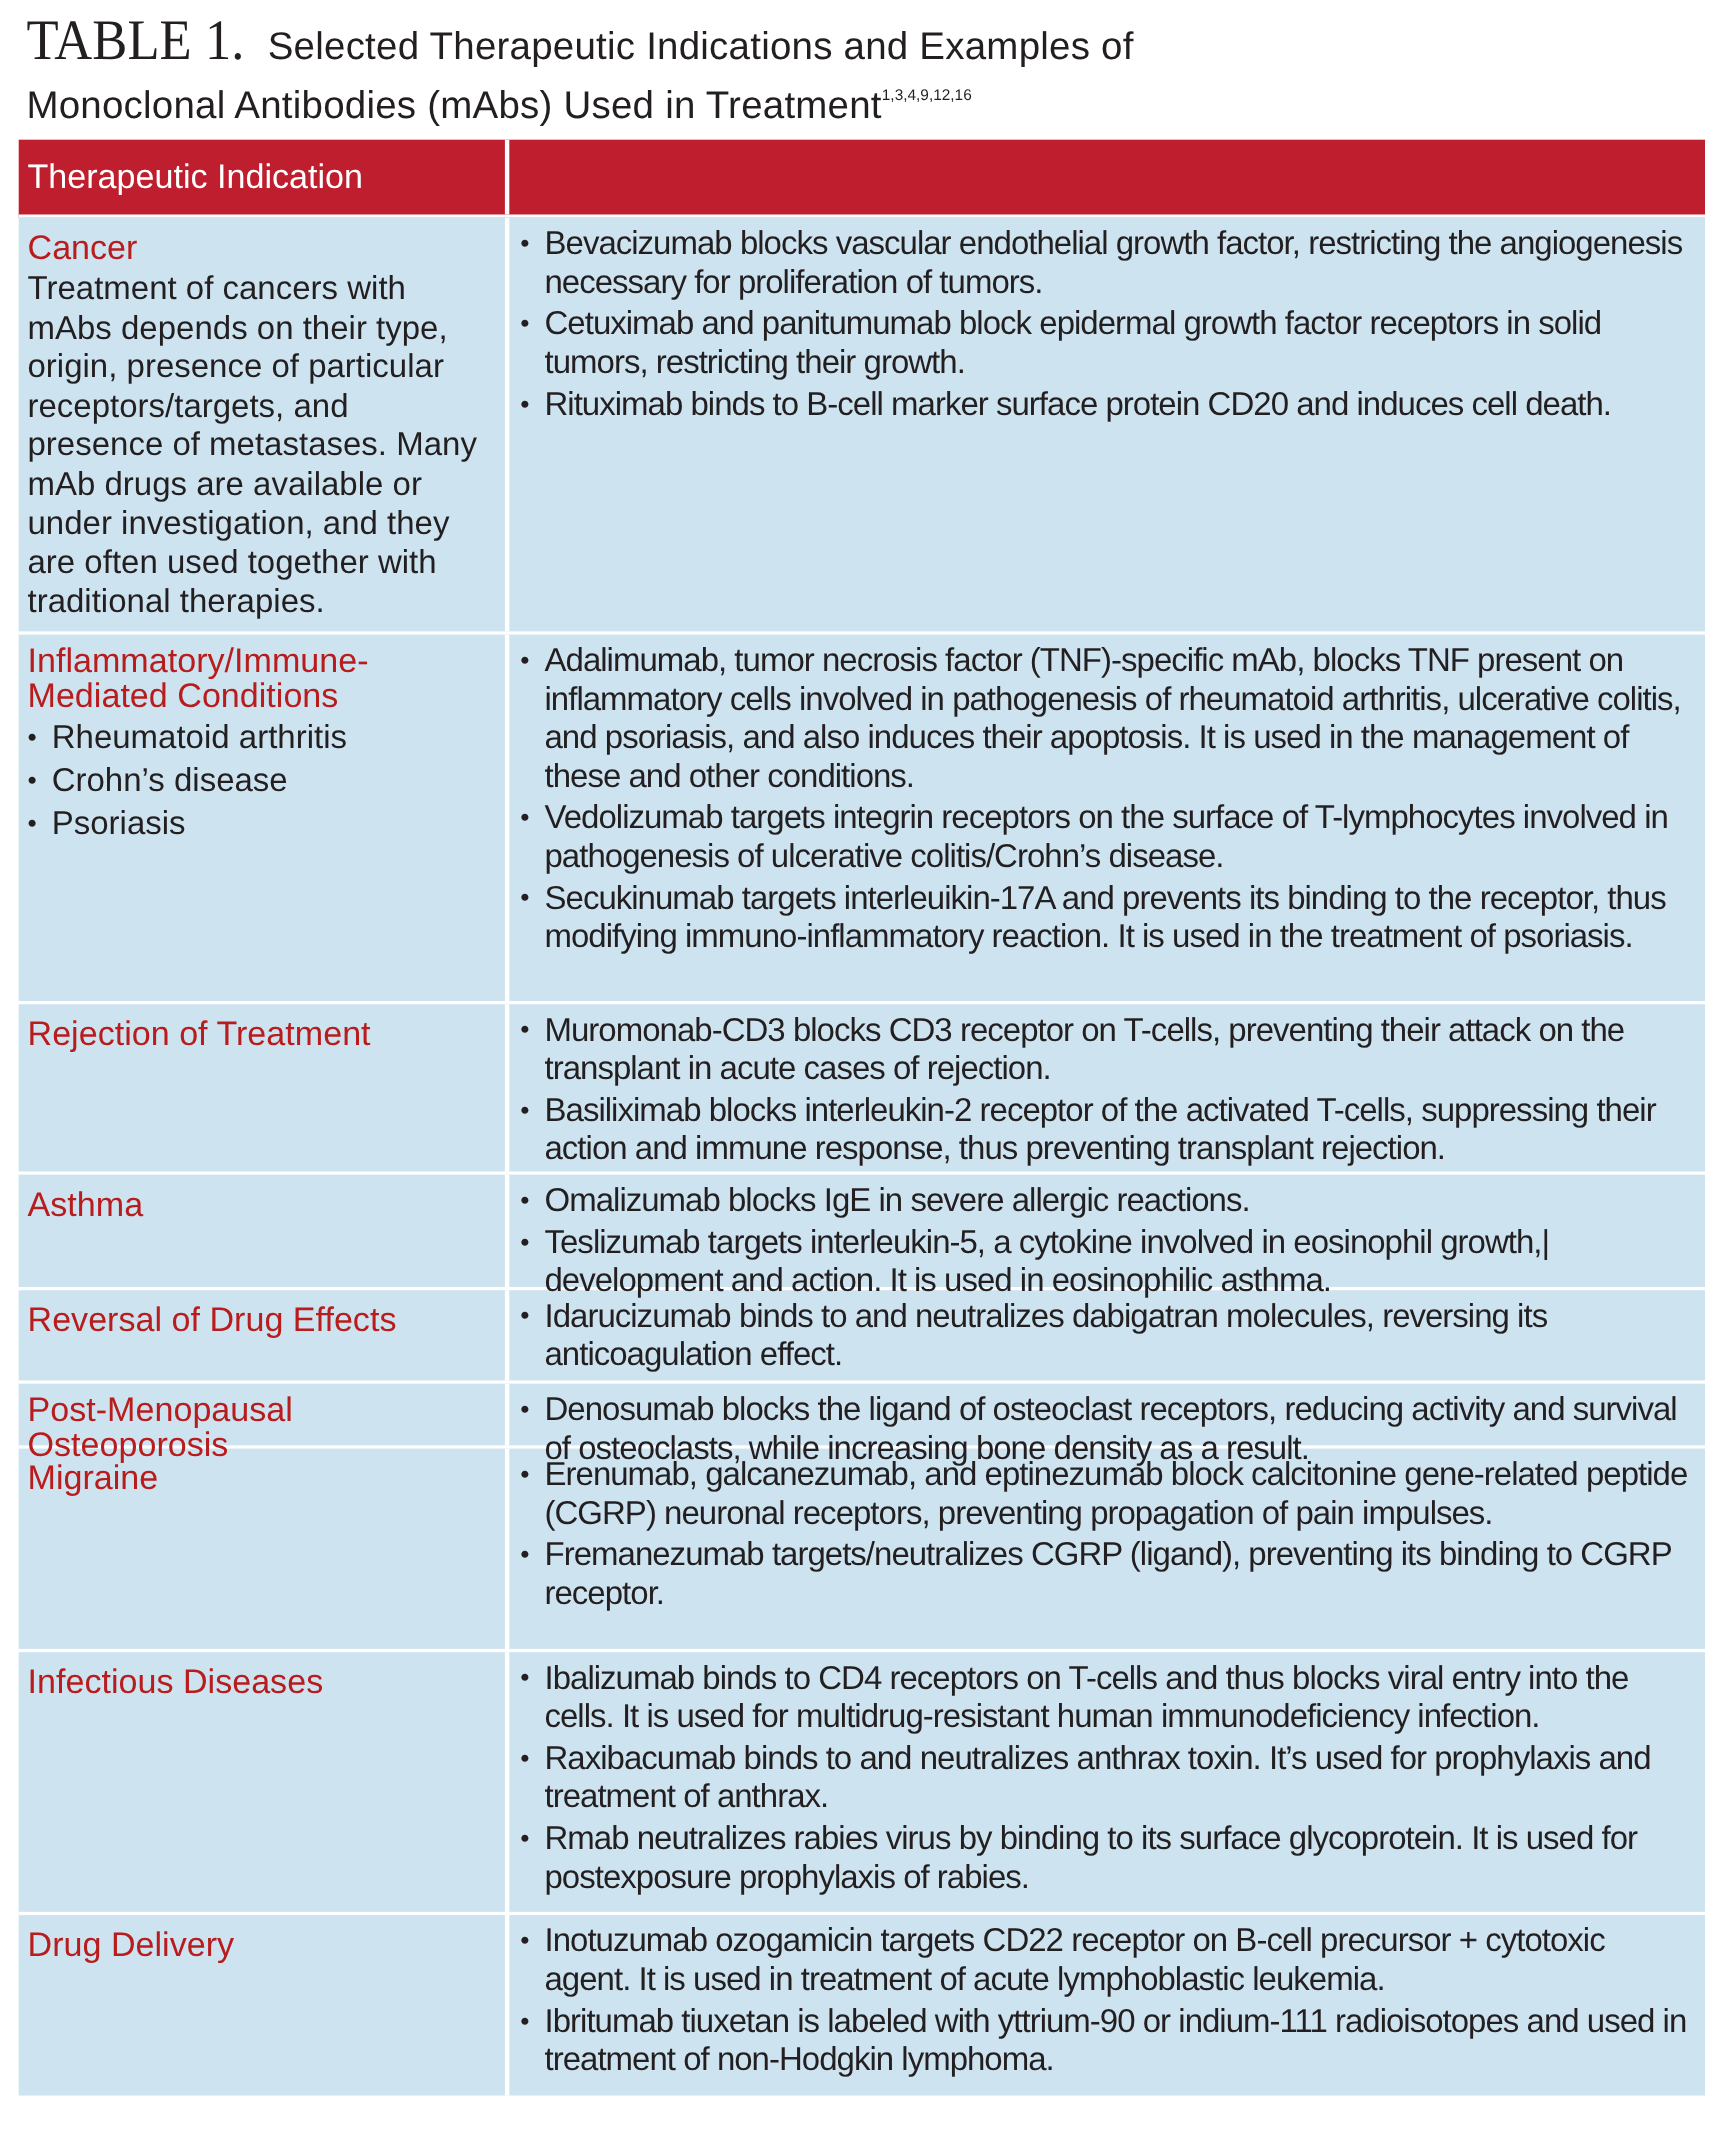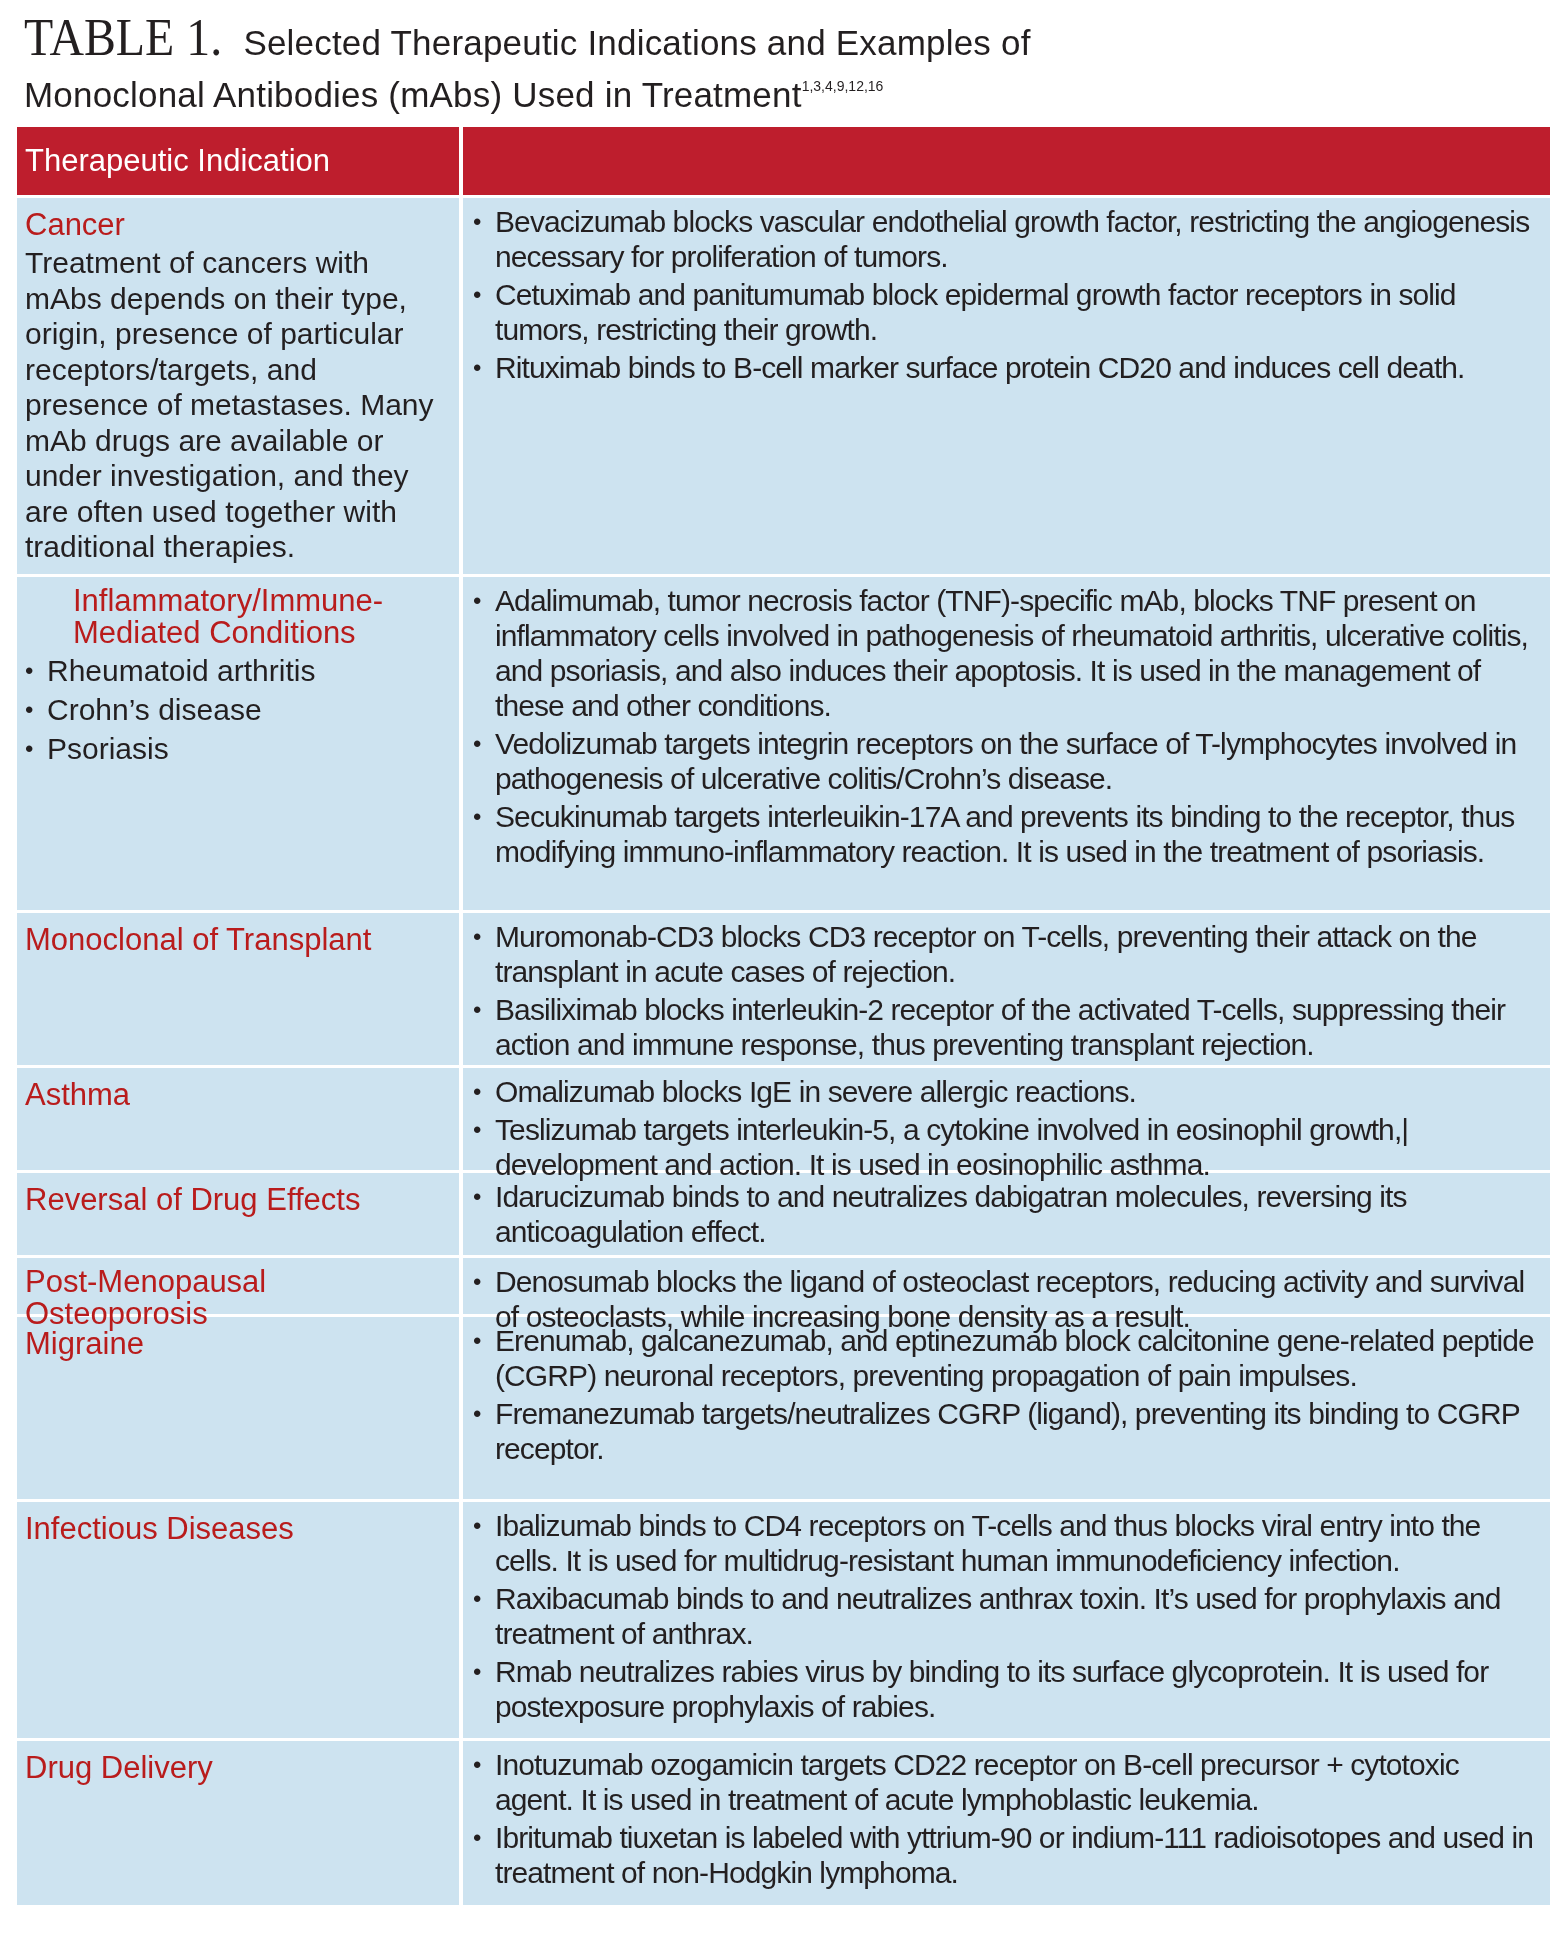--- a/index.html
+++ b/index.html
@@ -191,21 +191,21 @@
         <li>
             <span class="bullet">•</span>
             <span class="action-text">Rituximab binds to B-cell marker surface protein CD20 and induces cell death.</span>
           </li>
       </ul>
     </div>
   </div>
 
   <div class="row body-row" style="height:336px;">
     <div class="cell-left">
-      <span class="indication-title" style="line-height:32px;padding-right:60px;margin-left:48px;">Inflammatory/Immune-Mediated Conditions</span>
+      <span class="indication-title" style="line-height:32px;padding-right:60px;">Inflammatory/Immune-Mediated Conditions</span>
       <ul class="sub-list">
         <li>
             <span class="bullet">•</span>
             <span>Rheumatoid arthritis</span>
           </li>
         <li>
             <span class="bullet">•</span>
             <span>Crohn’s disease</span>
           </li>
         <li>
@@ -227,21 +227,21 @@
         <li>
             <span class="bullet">•</span>
             <span class="action-text">Secukinumab targets interleuikin-17A and prevents its binding to the receptor, thus modifying immuno-inflammatory reaction. It is used in the treatment of psoriasis.</span>
           </li>
       </ul>
     </div>
   </div>
 
   <div class="row body-row" style="height:155px;">
     <div class="cell-left">
-      <span class="indication-title">Monoclonal of Transplant</span>
+      <span class="indication-title">Rejection of Treatment</span>
     </div>
     <div class="cell-right">
       <ul class="action-list">
         <li>
             <span class="bullet">•</span>
             <span class="action-text">Muromonab-CD3 blocks CD3 receptor on T-cells, preventing their attack on the transplant in acute cases of rejection.</span>
           </li>
         <li>
             <span class="bullet">•</span>
             <span class="action-text">Basiliximab blocks interleukin-2 receptor of the activated T-cells, suppressing their action and immune response, thus preventing transplant rejection.</span>

